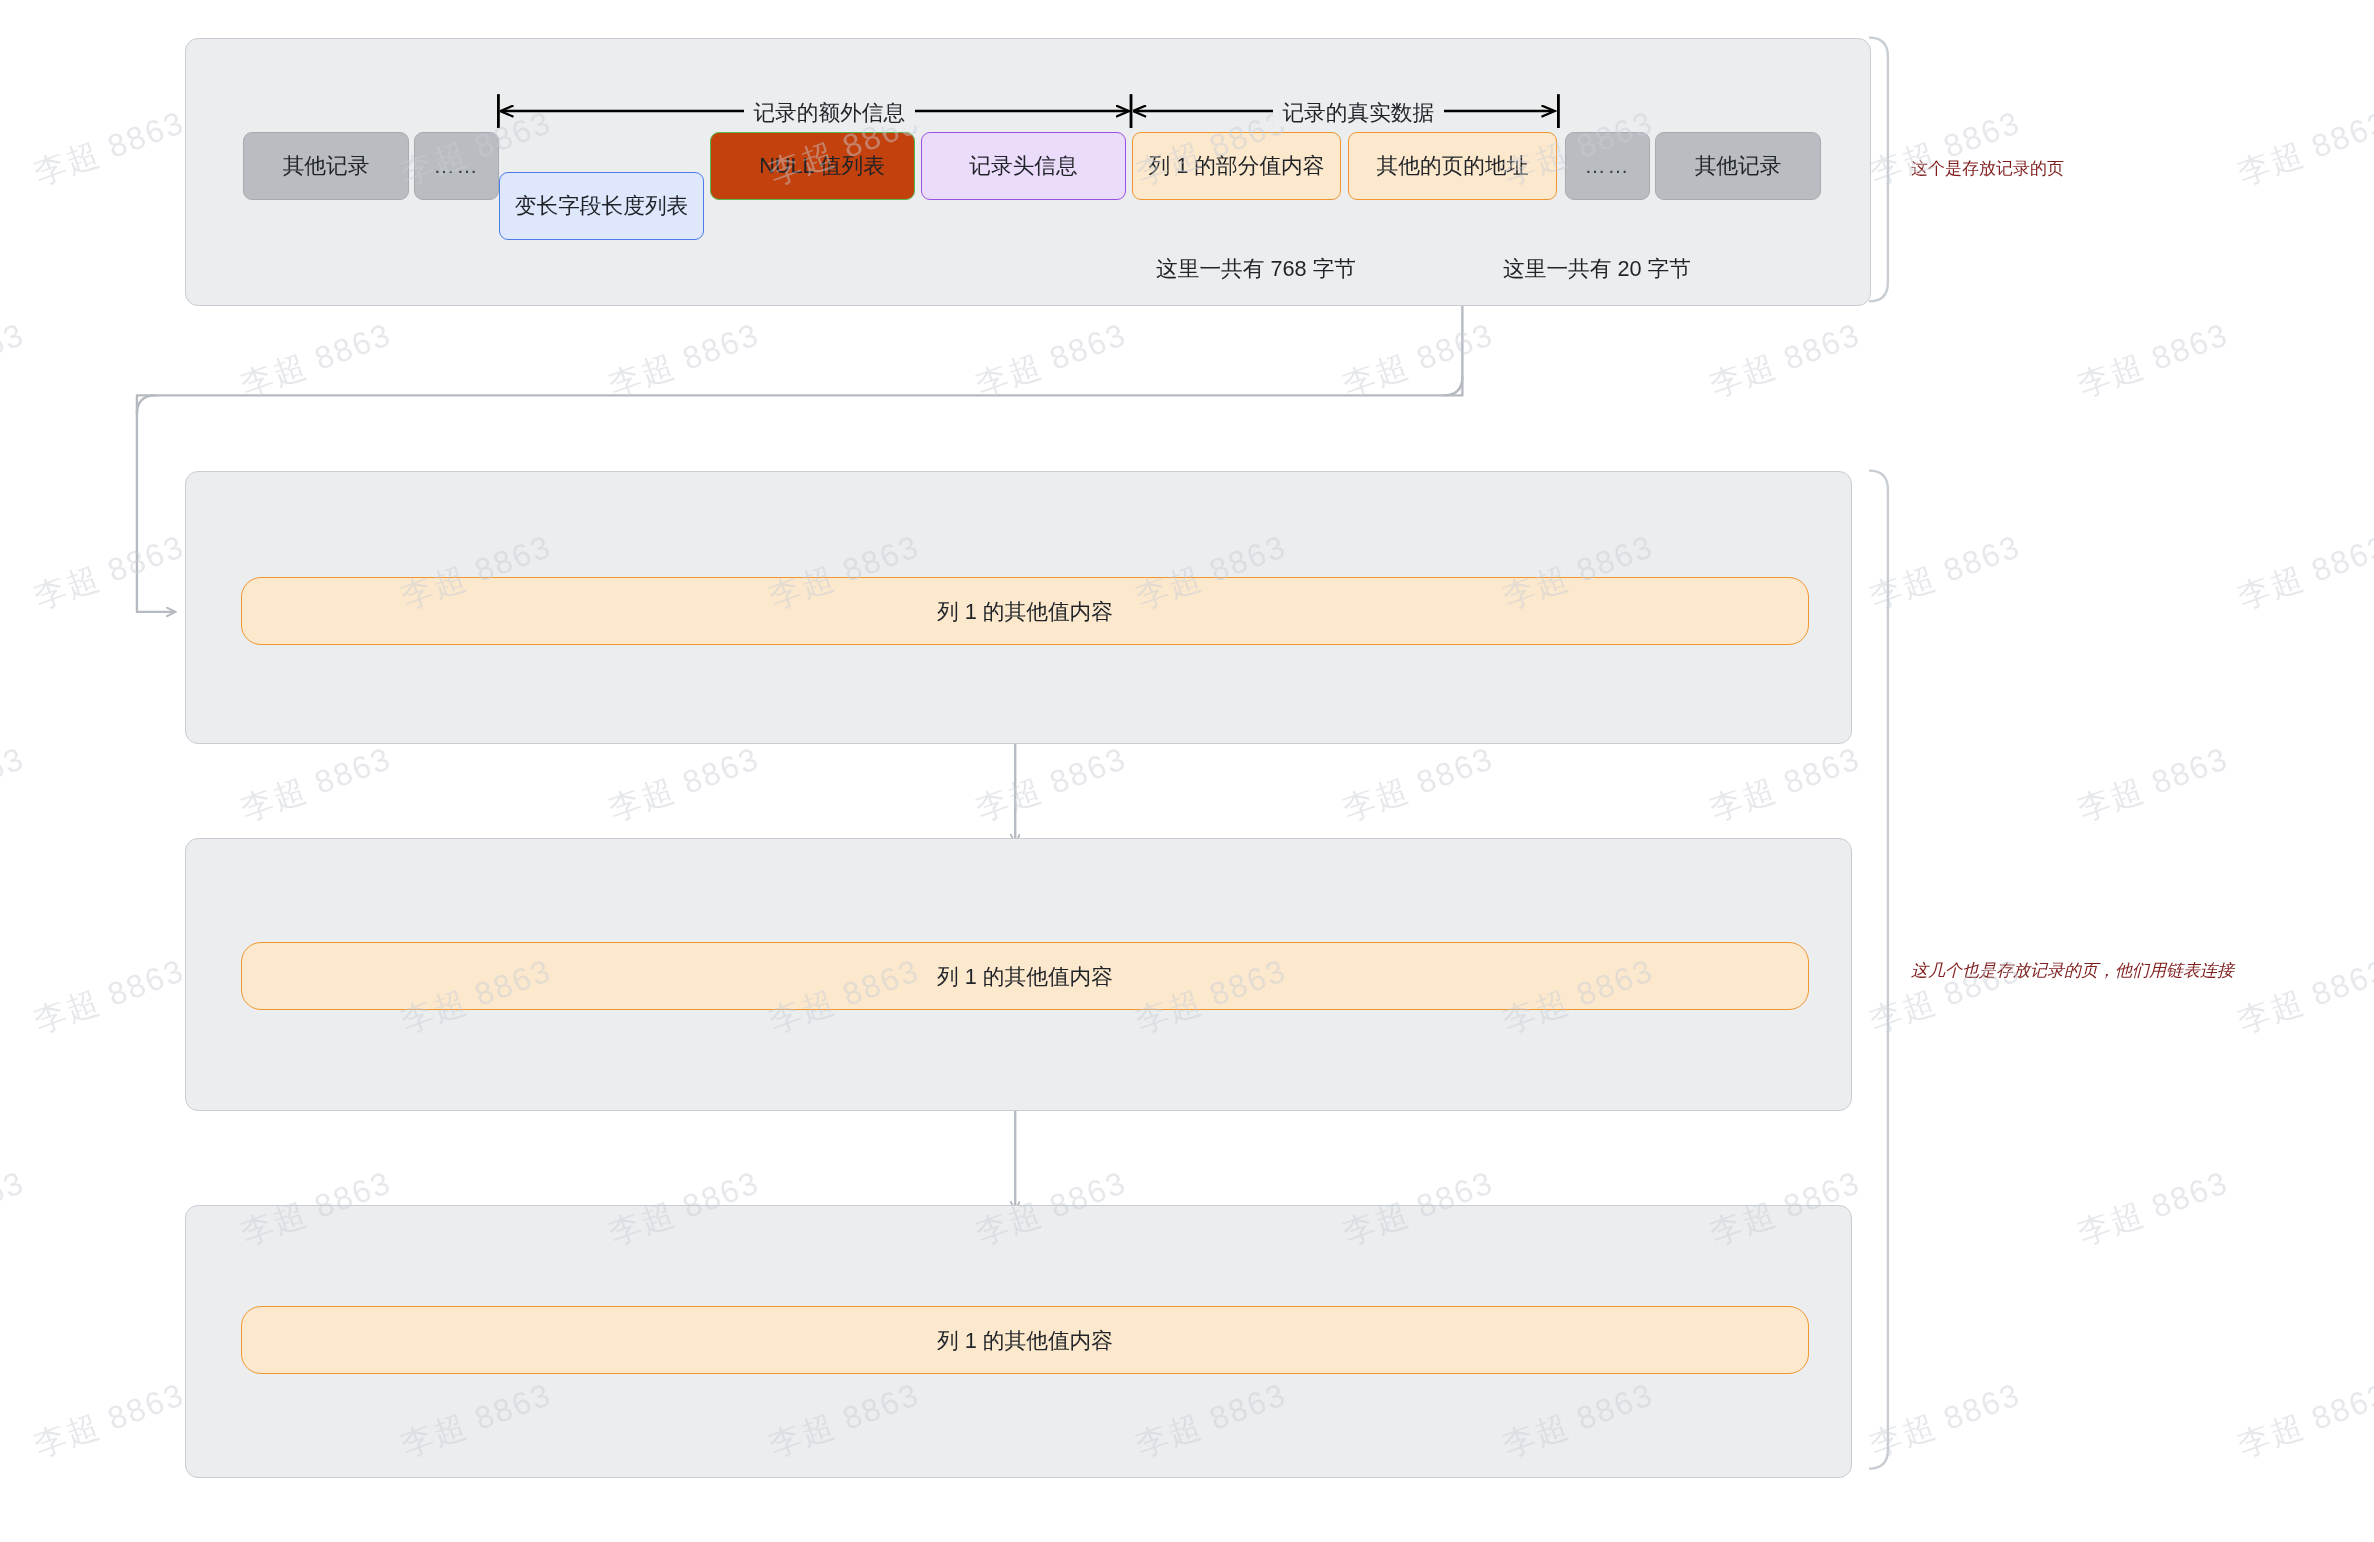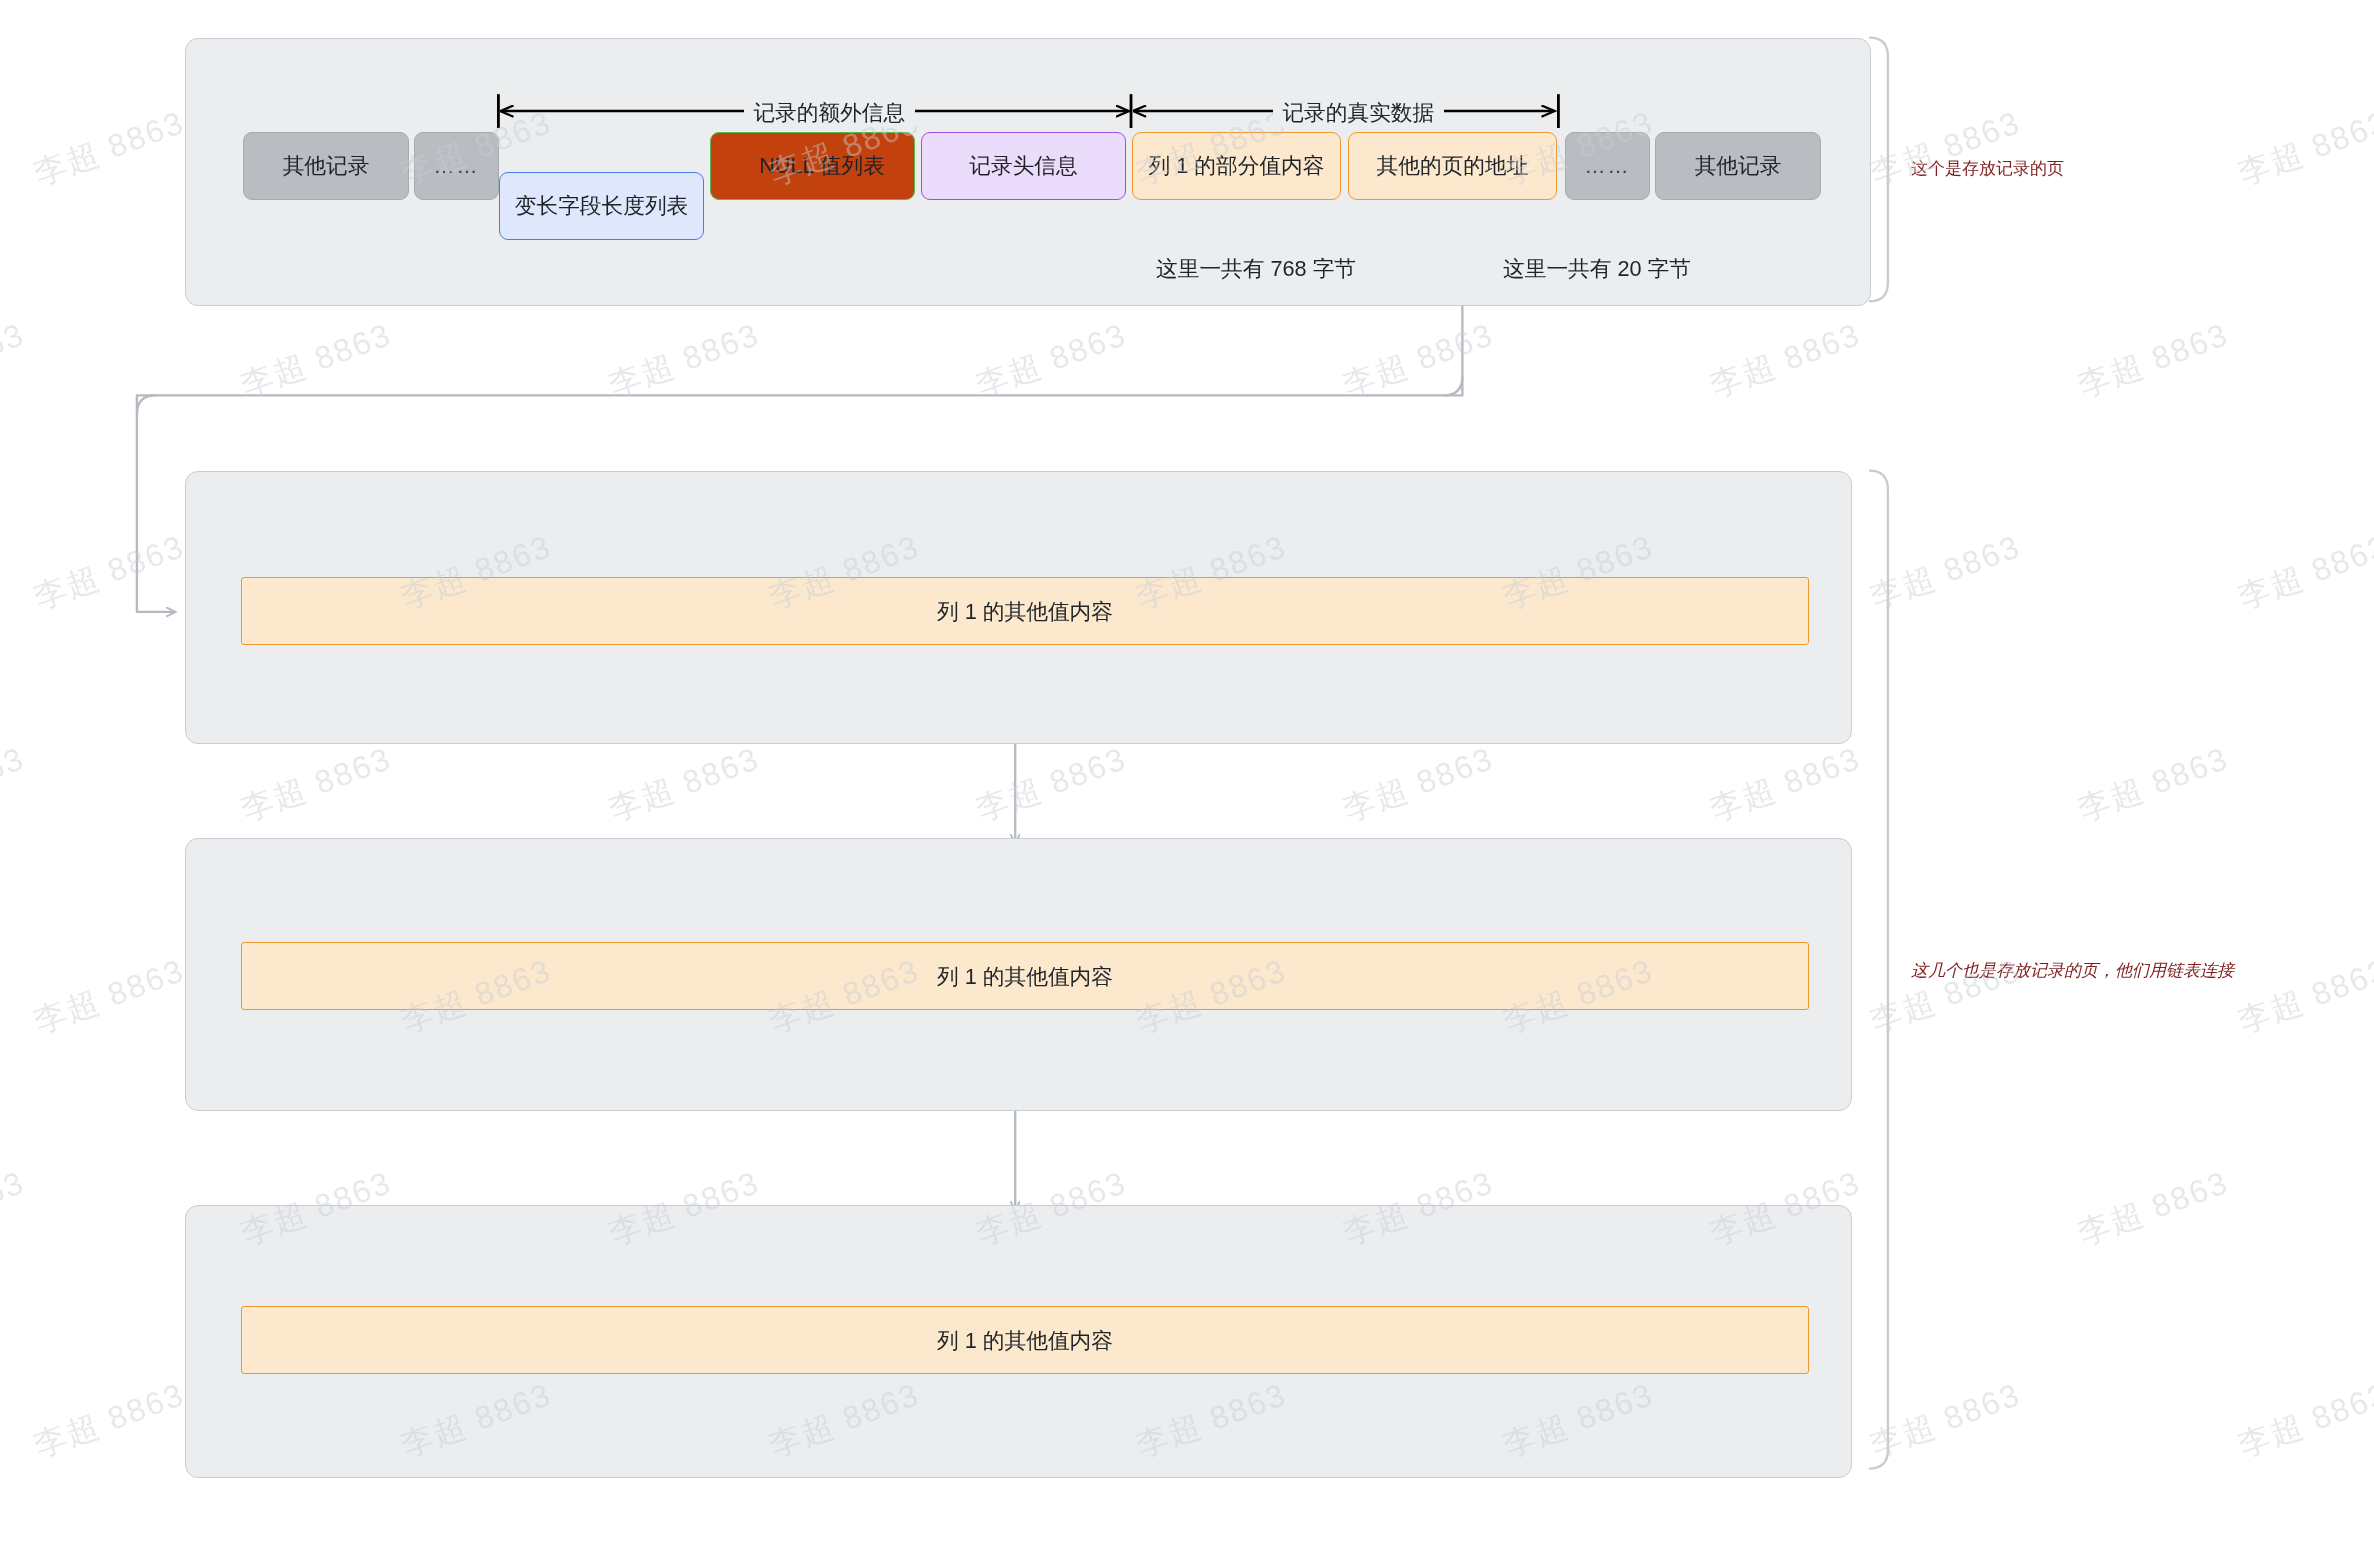--- a/index.html
+++ b/index.html
@@ -68,21 +68,21 @@
   .cell.green  { background: #c2410c; border: 1.9px solid #56b84f; padding-left: 19px; }
   .cell.purple { background: #ecdcfb; border: 1.9px solid #9a50e0; }
   .cell.orange { background: #fce8cd; border: 1.9px solid #f0962f; }
   .cell.dots   { font-size: 21px; letter-spacing: 1.9px; color: #3a3f45; }
 
   
   .overflow-bar {
     position: absolute;
     background: #fce8cd;
     border: 1.9px solid #f0962f;
-    border-radius: 3px;
+    border-radius: 20px;
     box-sizing: border-box;
     display: flex;
     align-items: center;
     justify-content: center;
     font-size: 21.7px;
     color: #1f2328;
     z-index: 3;
   }
 
   

